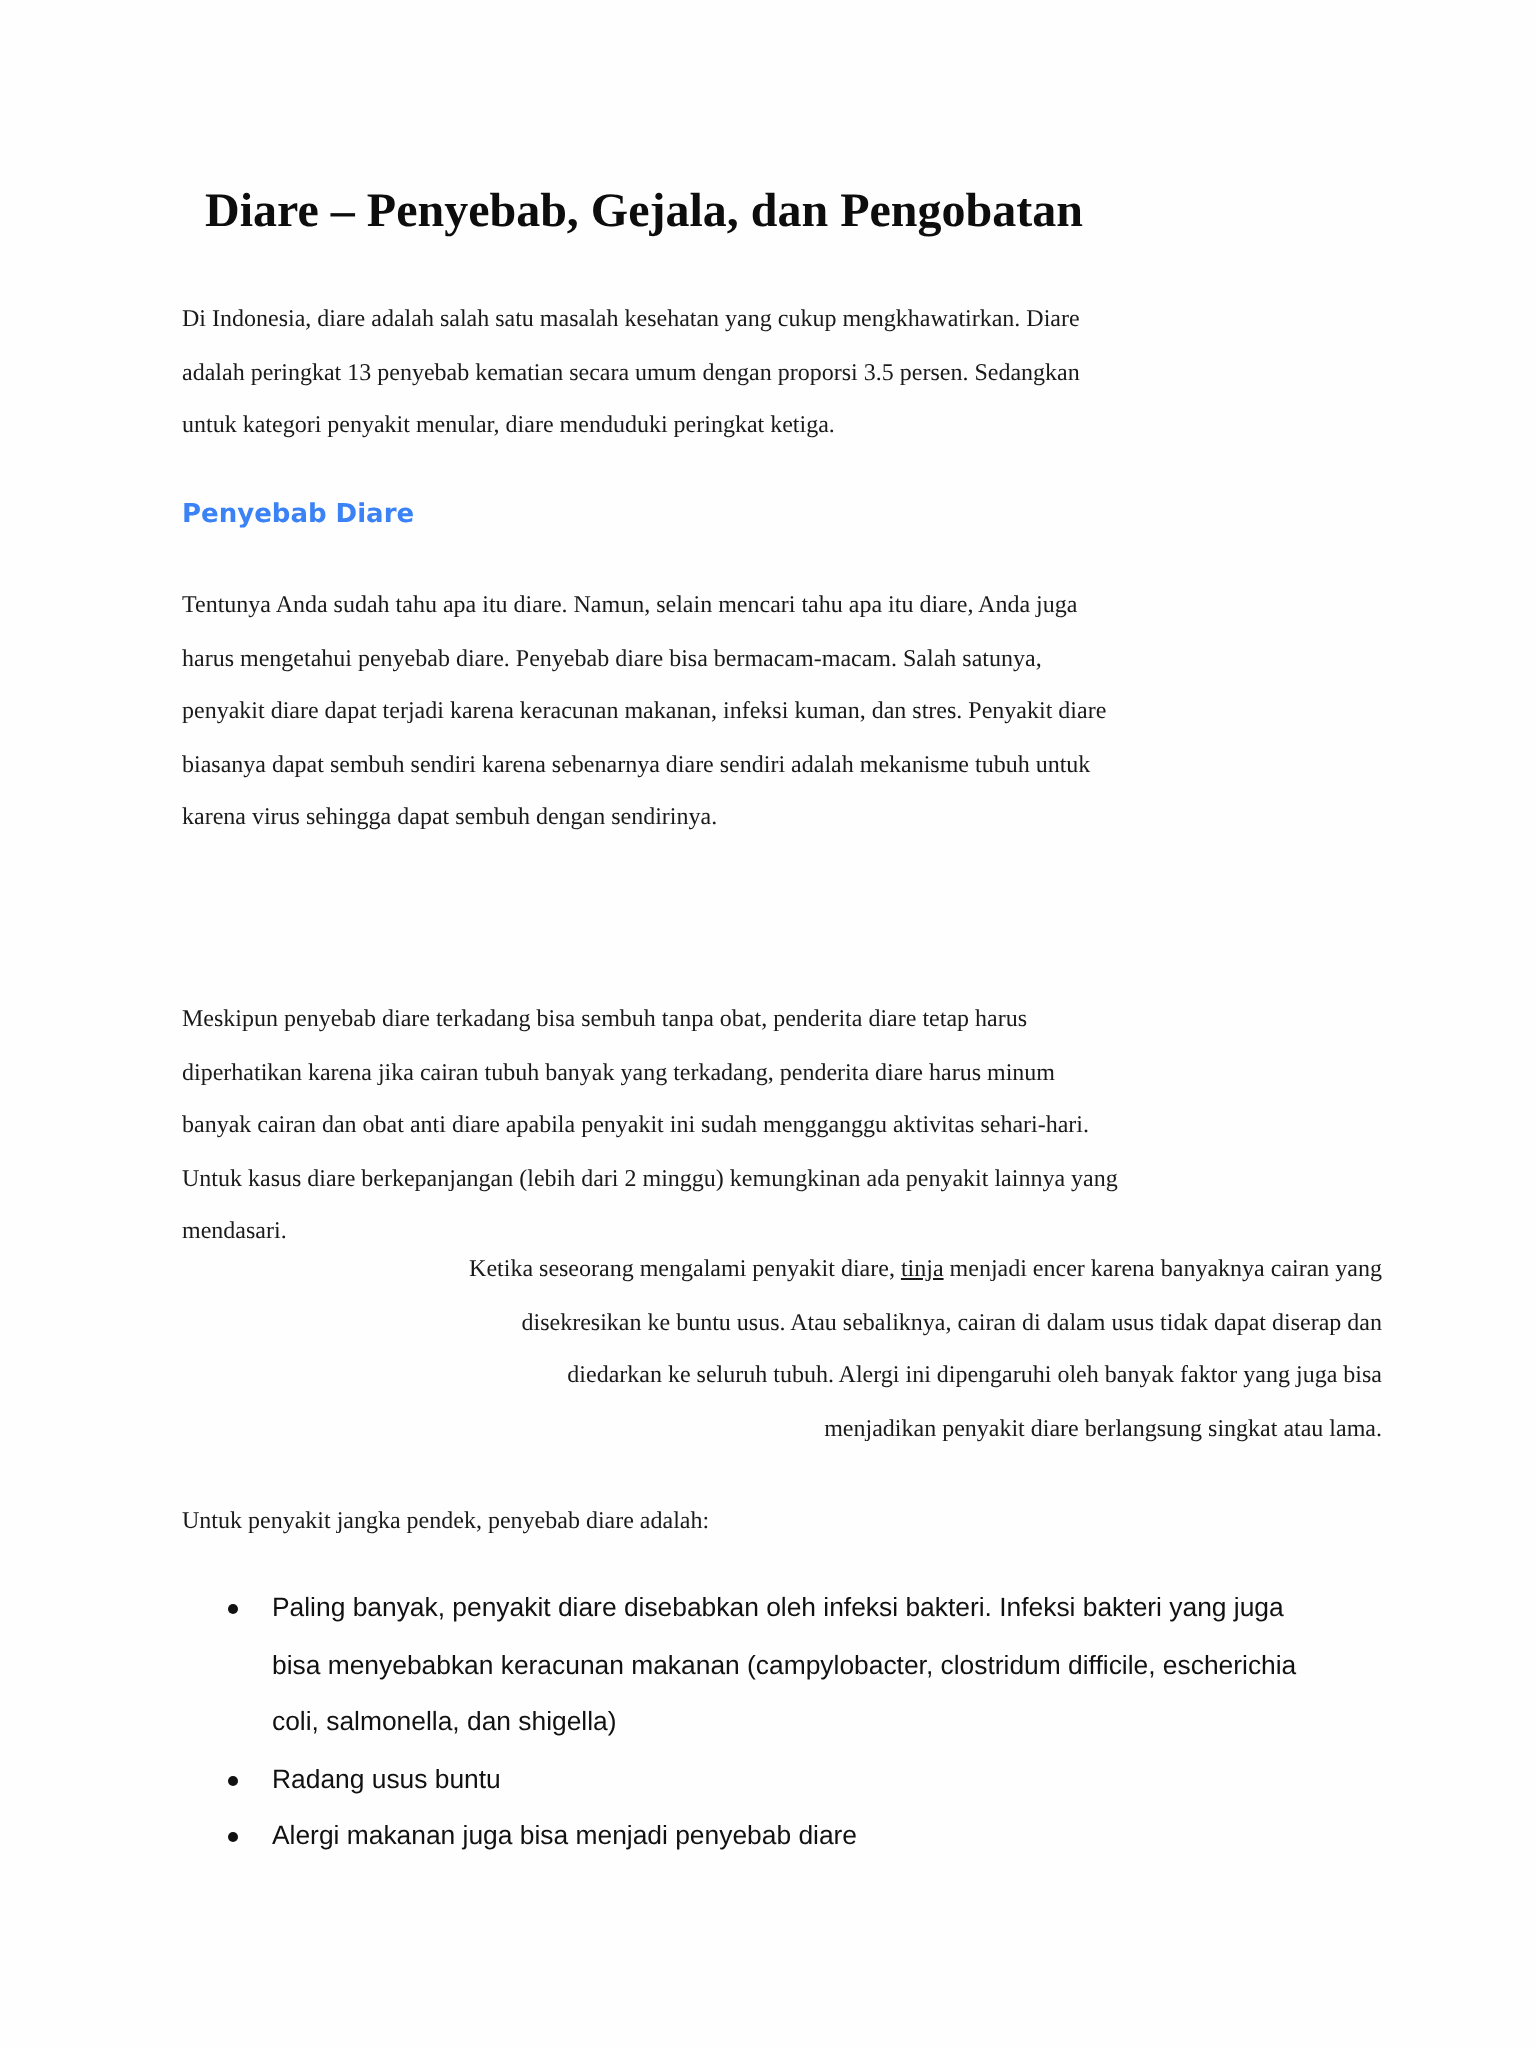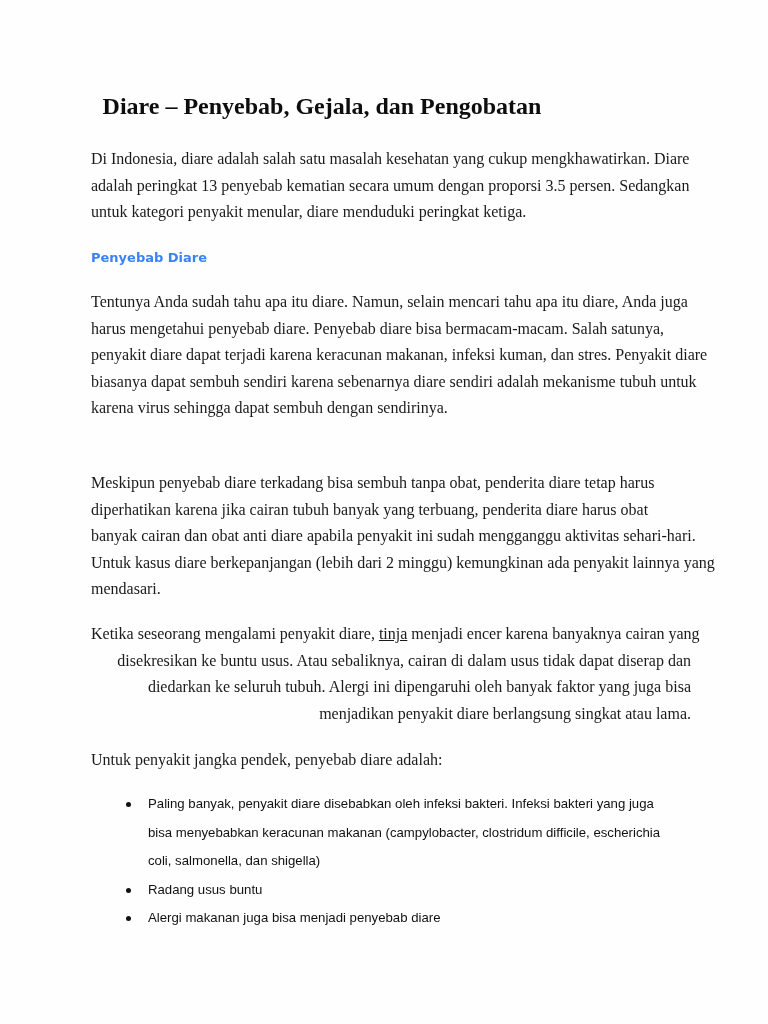--- a/index.html
+++ b/index.html
@@ -33,21 +33,21 @@
       font-size: 24px;
       line-height: 32px;
       margin: 0;
       color: #0d0d0d;
     }
     .para {
       position: absolute;
       left: 91px;
       width: 600px;
       font-family: "Liberation Serif", serif;
-      font-size: 16px;
+      font-size: 12px;
       line-height: 26.5px;
       margin: 0;
       color: #1a1a1a;
       white-space: nowrap;
     }
     .para .line {
       display: block;
     }
     .heading {
       position: absolute;
@@ -75,21 +75,20 @@
       list-style: none;
       font-family: "Liberation Sans", sans-serif;
       font-size: 13.2px;
       line-height: 28.5px;
       color: #111111;
     }
     .bullet-item {
       position: relative;
       padding-left: 136px;
       white-space: nowrap;
-      margin-left: 12px;
     }
     .bullet-item .line {
       display: block;
     }
     .bullet-dot {
       position: absolute;
       left: 114px;
       top: 12px;
       width: 5px;
       height: 5px;
@@ -113,23 +112,23 @@
   <h2 class="heading">Penyebab Diare</h2>
 
   <p class="para" style="top:289px;">
     <span class="line">Tentunya Anda sudah tahu apa itu diare. Namun, selain mencari tahu apa itu diare, Anda juga</span>
     <span class="line">harus mengetahui penyebab diare. Penyebab diare bisa bermacam-macam. Salah satunya,</span>
     <span class="line">penyakit diare dapat terjadi karena keracunan makanan, infeksi kuman, dan stres. Penyakit diare</span>
     <span class="line">biasanya dapat sembuh sendiri karena sebenarnya diare sendiri adalah mekanisme tubuh untuk</span>
     <span class="line">karena virus sehingga dapat sembuh dengan sendirinya.</span>
   </p>
 
-  <p class="para" style="top:470px;">
+  <p class="para" style="top:496px;">
     <span class="line">Meskipun penyebab diare terkadang bisa sembuh tanpa obat, penderita diare tetap harus</span>
-    <span class="line">diperhatikan karena jika cairan tubuh banyak yang terbuang, penderita diare harus obat</span>
+    <span class="line">diperhatikan karena jika cairan tubuh banyak yang terkadang, penderita diare harus minum</span>
     <span class="line">banyak cairan dan obat anti diare apabila penyakit ini sudah mengganggu aktivitas sehari-hari.</span>
     <span class="line">Untuk kasus diare berkepanjangan (lebih dari 2 minggu) kemungkinan ada penyakit lainnya yang</span>
     <span class="line">mendasari.</span>
   </p>
 
   <p class="para" style="top:621px;text-align:right;">
     <span class="line"><span>Ketika seseorang mengalami penyakit diare, </span><a class="link">tinja</a><span> menjadi encer karena banyaknya cairan yang</span></span>
     <span class="line">disekresikan ke buntu usus. Atau sebaliknya, cairan di dalam usus tidak dapat diserap dan</span>
     <span class="line">diedarkan ke seluruh tubuh. Alergi ini dipengaruhi oleh banyak faktor yang juga bisa</span>
     <span class="line">menjadikan penyakit diare berlangsung singkat atau lama.</span>

